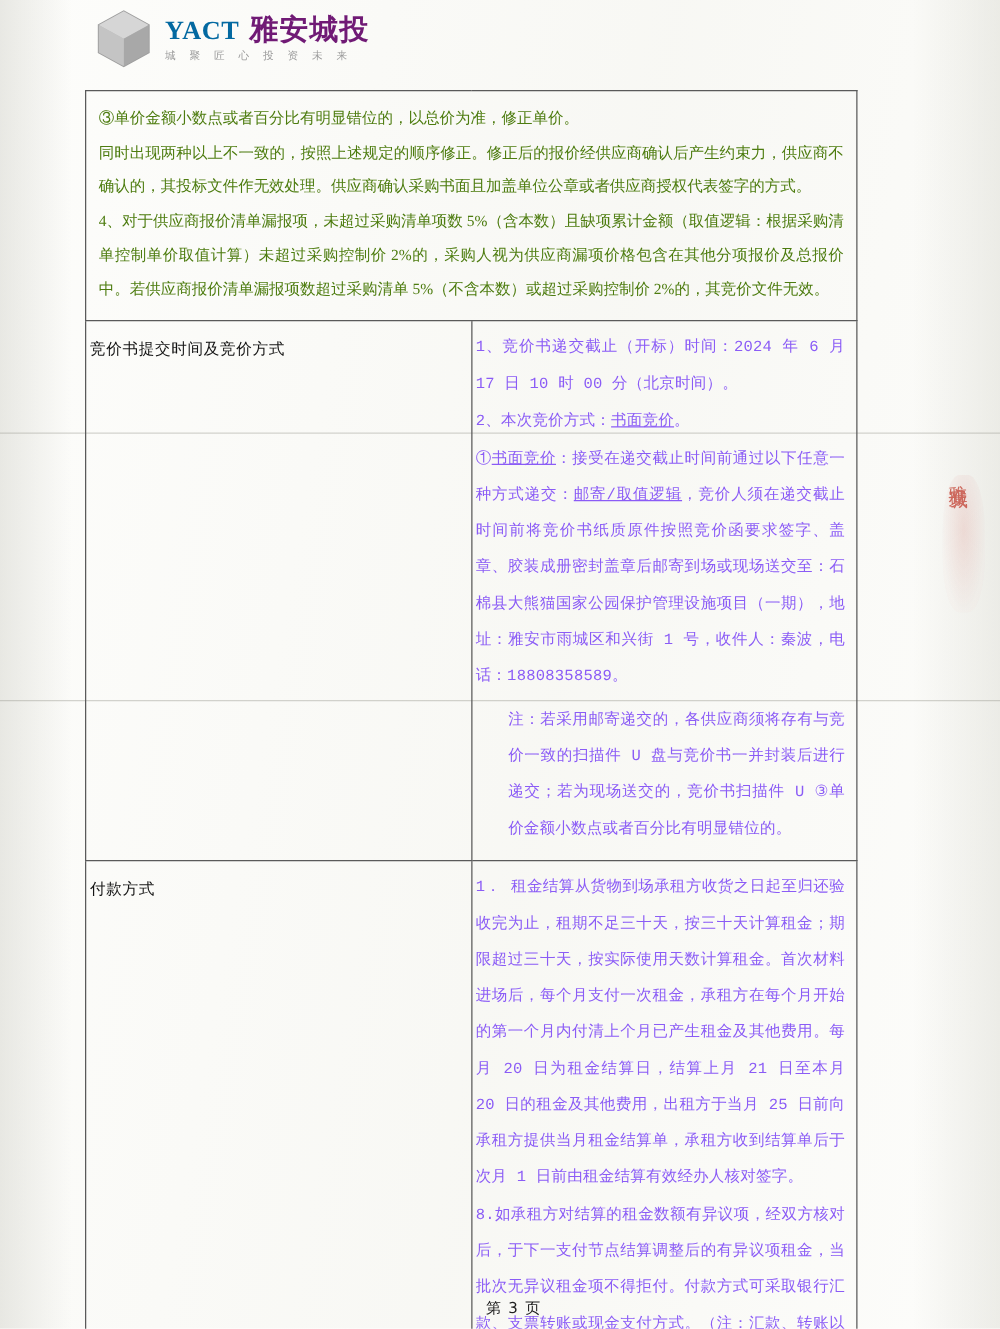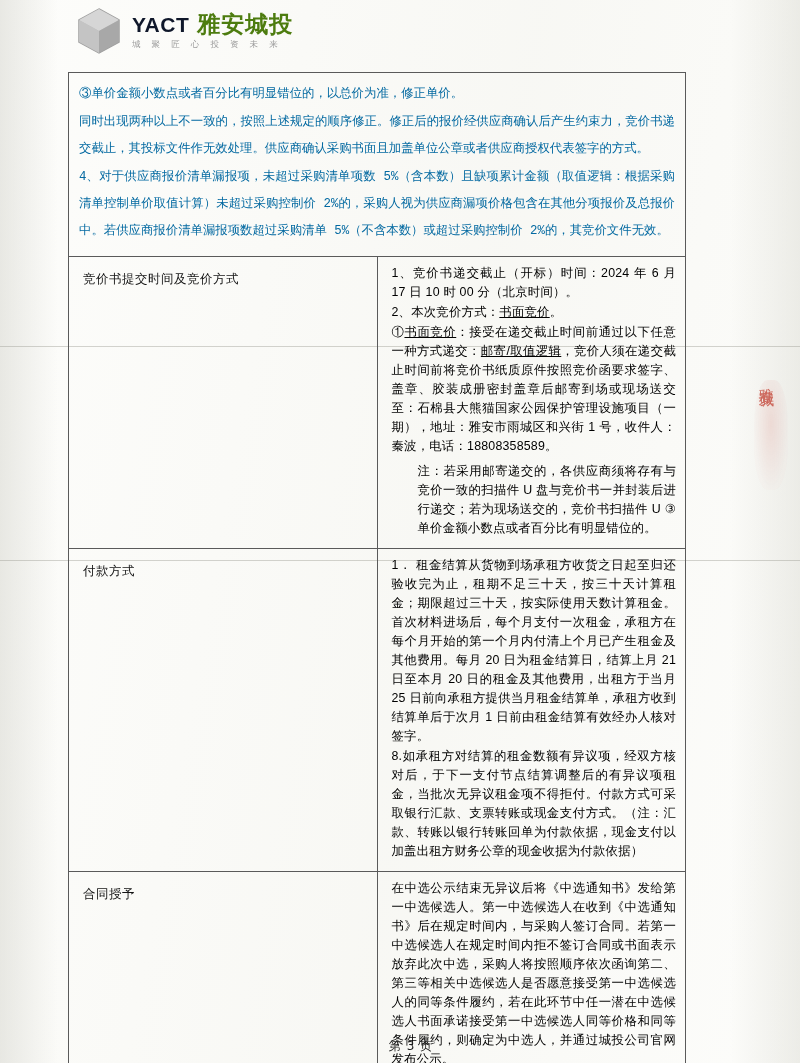--- a/index.html
+++ b/index.html
@@ -58,31 +58,31 @@
     flex-direction: column;
     justify-content: center;
     line-height: 1;
   }
   .brand-top {
     display: flex;
     align-items: baseline;
     gap: 8px;
   }
   .brand-latin {
-    font-family: Liberation Sans, sans-serif;
+    font-family: Liberation Serif, serif;
     font-weight: bold;
     font-size: 21px;
     letter-spacing: 0.5px;
-    color: #0f172a;
+    color: #0369a1;
   }
   .brand-cn {
     font-family: "DejaVu Sans", sans-serif;
     font-weight: bold;
     font-size: 23px;
-    color: #4d7c0f;
+    color: #701a75;
     letter-spacing: 1px;
   }
   .brand-sub {
     margin-top: 5px;
     font-family: Liberation Mono, monospace;
     font-size: 8.5px;
     color: #9a9a9a;
     letter-spacing: 3px;
   }
 
@@ -91,55 +91,55 @@
     position: absolute;
     top: 72px;
     left: 68px;
     width: 618px;
     border-collapse: collapse;
     table-layout: fixed;
   }
   .doc-table td {
     border: 1px solid #5a5a5a;
     vertical-align: top;
-    padding: 7px 9px 9px 14px;
+    padding: 7px 9px 9px 3px;
   }
   td.label-cell {
     width: 84px;
     font-family: "DejaVu Sans", sans-serif;
     font-size: 12.5px;
     line-height: 24px;
     letter-spacing: 0.5px;
     color: #141414;
     padding-top: 10px;
   }
   td.body-cell {
-    font-family: Liberation Sans, sans-serif;
+    font-family: Liberation Mono, monospace;
     font-size: 12.4px;
-    line-height: 19px;
-    color: #000000;
+    line-height: 29px;
+    color: #8b5cf6;
     letter-spacing: 0.2px;
   }
   .p {
     margin: 0 0 1px 0;
     text-align: justify;
     text-justify: inter-ideograph;
   }
   .p.note {
     padding-left: 26px;
   }
   .u { text-decoration: underline; }
   .gap-top { margin-top: 6px; }
 
   
   td.full-cell {
-    font-family: Liberation Mono, monospace;
+    font-family: Liberation Serif, serif;
     font-size: 12.4px;
     line-height: 27px;
-    color: #0369a1;
+    color: #4d7c0f;
     padding: 8px 10px 10px 10px;
   }
 
   
   .seal {
     position: absolute;
     right: 8px;
     top: 376px;
     width: 40px;
     height: 118px;
@@ -219,21 +219,21 @@
       </div>
       <div class="brand-sub">城 聚 匠 心   投 资 未 来</div>
     </div>
   </div>
 
   <table class="doc-table">
     <tbody>
       <tr>
         <td class="full-cell" colspan="2">
           <p class="p">③单价金额小数点或者百分比有明显错位的，以总价为准，修正单价。</p>
-          <p class="p">同时出现两种以上不一致的，按照上述规定的顺序修正。修正后的报价经供应商确认后产生约束力，竞价书递交截止，其投标文件作无效处理。供应商确认采购书面且加盖单位公章或者供应商授权代表签字的方式。</p>
+          <p class="p">同时出现两种以上不一致的，按照上述规定的顺序修正。修正后的报价经供应商确认后产生约束力，供应商不确认的，其投标文件作无效处理。供应商确认采购书面且加盖单位公章或者供应商授权代表签字的方式。</p>
           <p class="p">4、对于供应商报价清单漏报项，未超过采购清单项数 5%（含本数）且缺项累计金额（取值逻辑：根据采购清单控制单价取值计算）未超过采购控制价 2%的，采购人视为供应商漏项价格包含在其他分项报价及总报价中。若供应商报价清单漏报项数超过采购清单 5%（不含本数）或超过采购控制价 2%的，其竞价文件无效。</p>
         </td>
       </tr>
 
       <tr>
         <td class="label-cell">竞价书提交时间及竞价方式</td>
         <td class="body-cell">
           <p class="p">1、竞价书递交截止（开标）时间：2024 年 6 月 17 日 10 时 00 分（北京时间）。</p>
           <p class="p">2、本次竞价方式：<span class="u">书面竞价</span>。</p>
           <p class="p">①<span class="u">书面竞价</span>：接受在递交截止时间前通过以下任意一种方式递交：<span class="u">邮寄/取值逻辑</span>，竞价人须在递交截止时间前将竞价书纸质原件按照竞价函要求签字、盖章、胶装成册密封盖章后邮寄到场或现场送交至：石棉县大熊猫国家公园保护管理设施项目（一期），地址：雅安市雨城区和兴街 1 号，收件人：秦波，电话：18808358589。</p>

